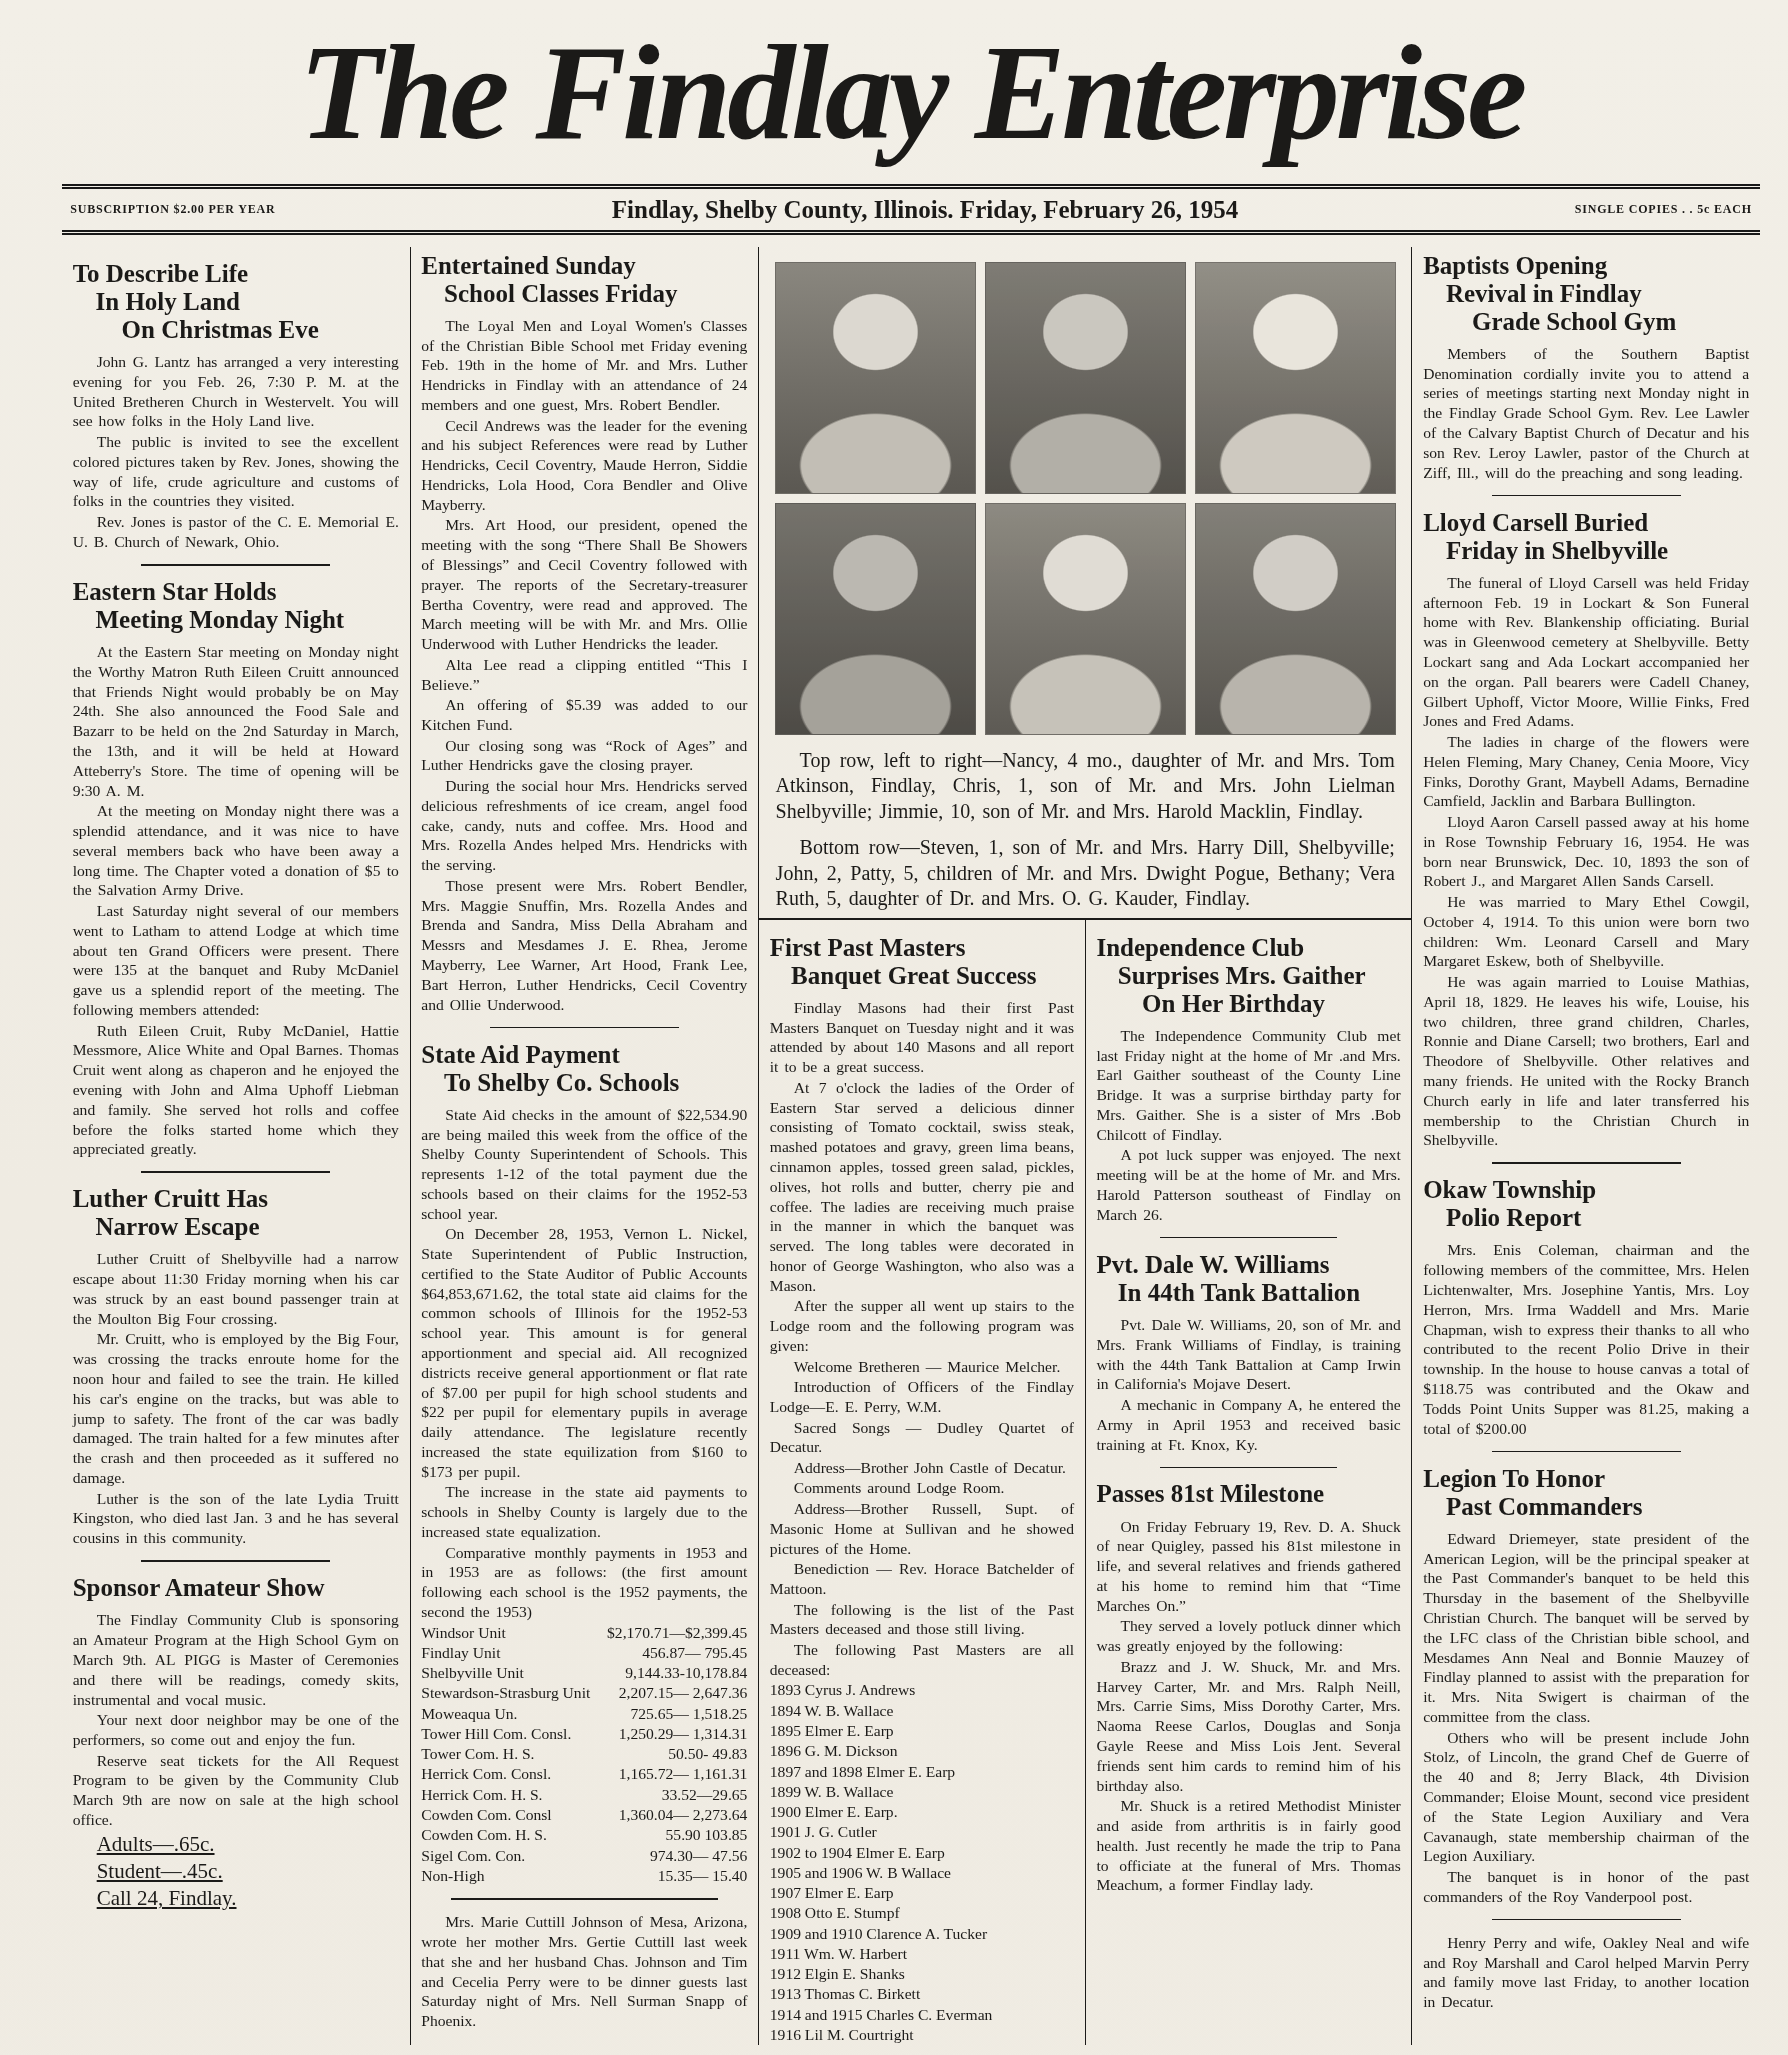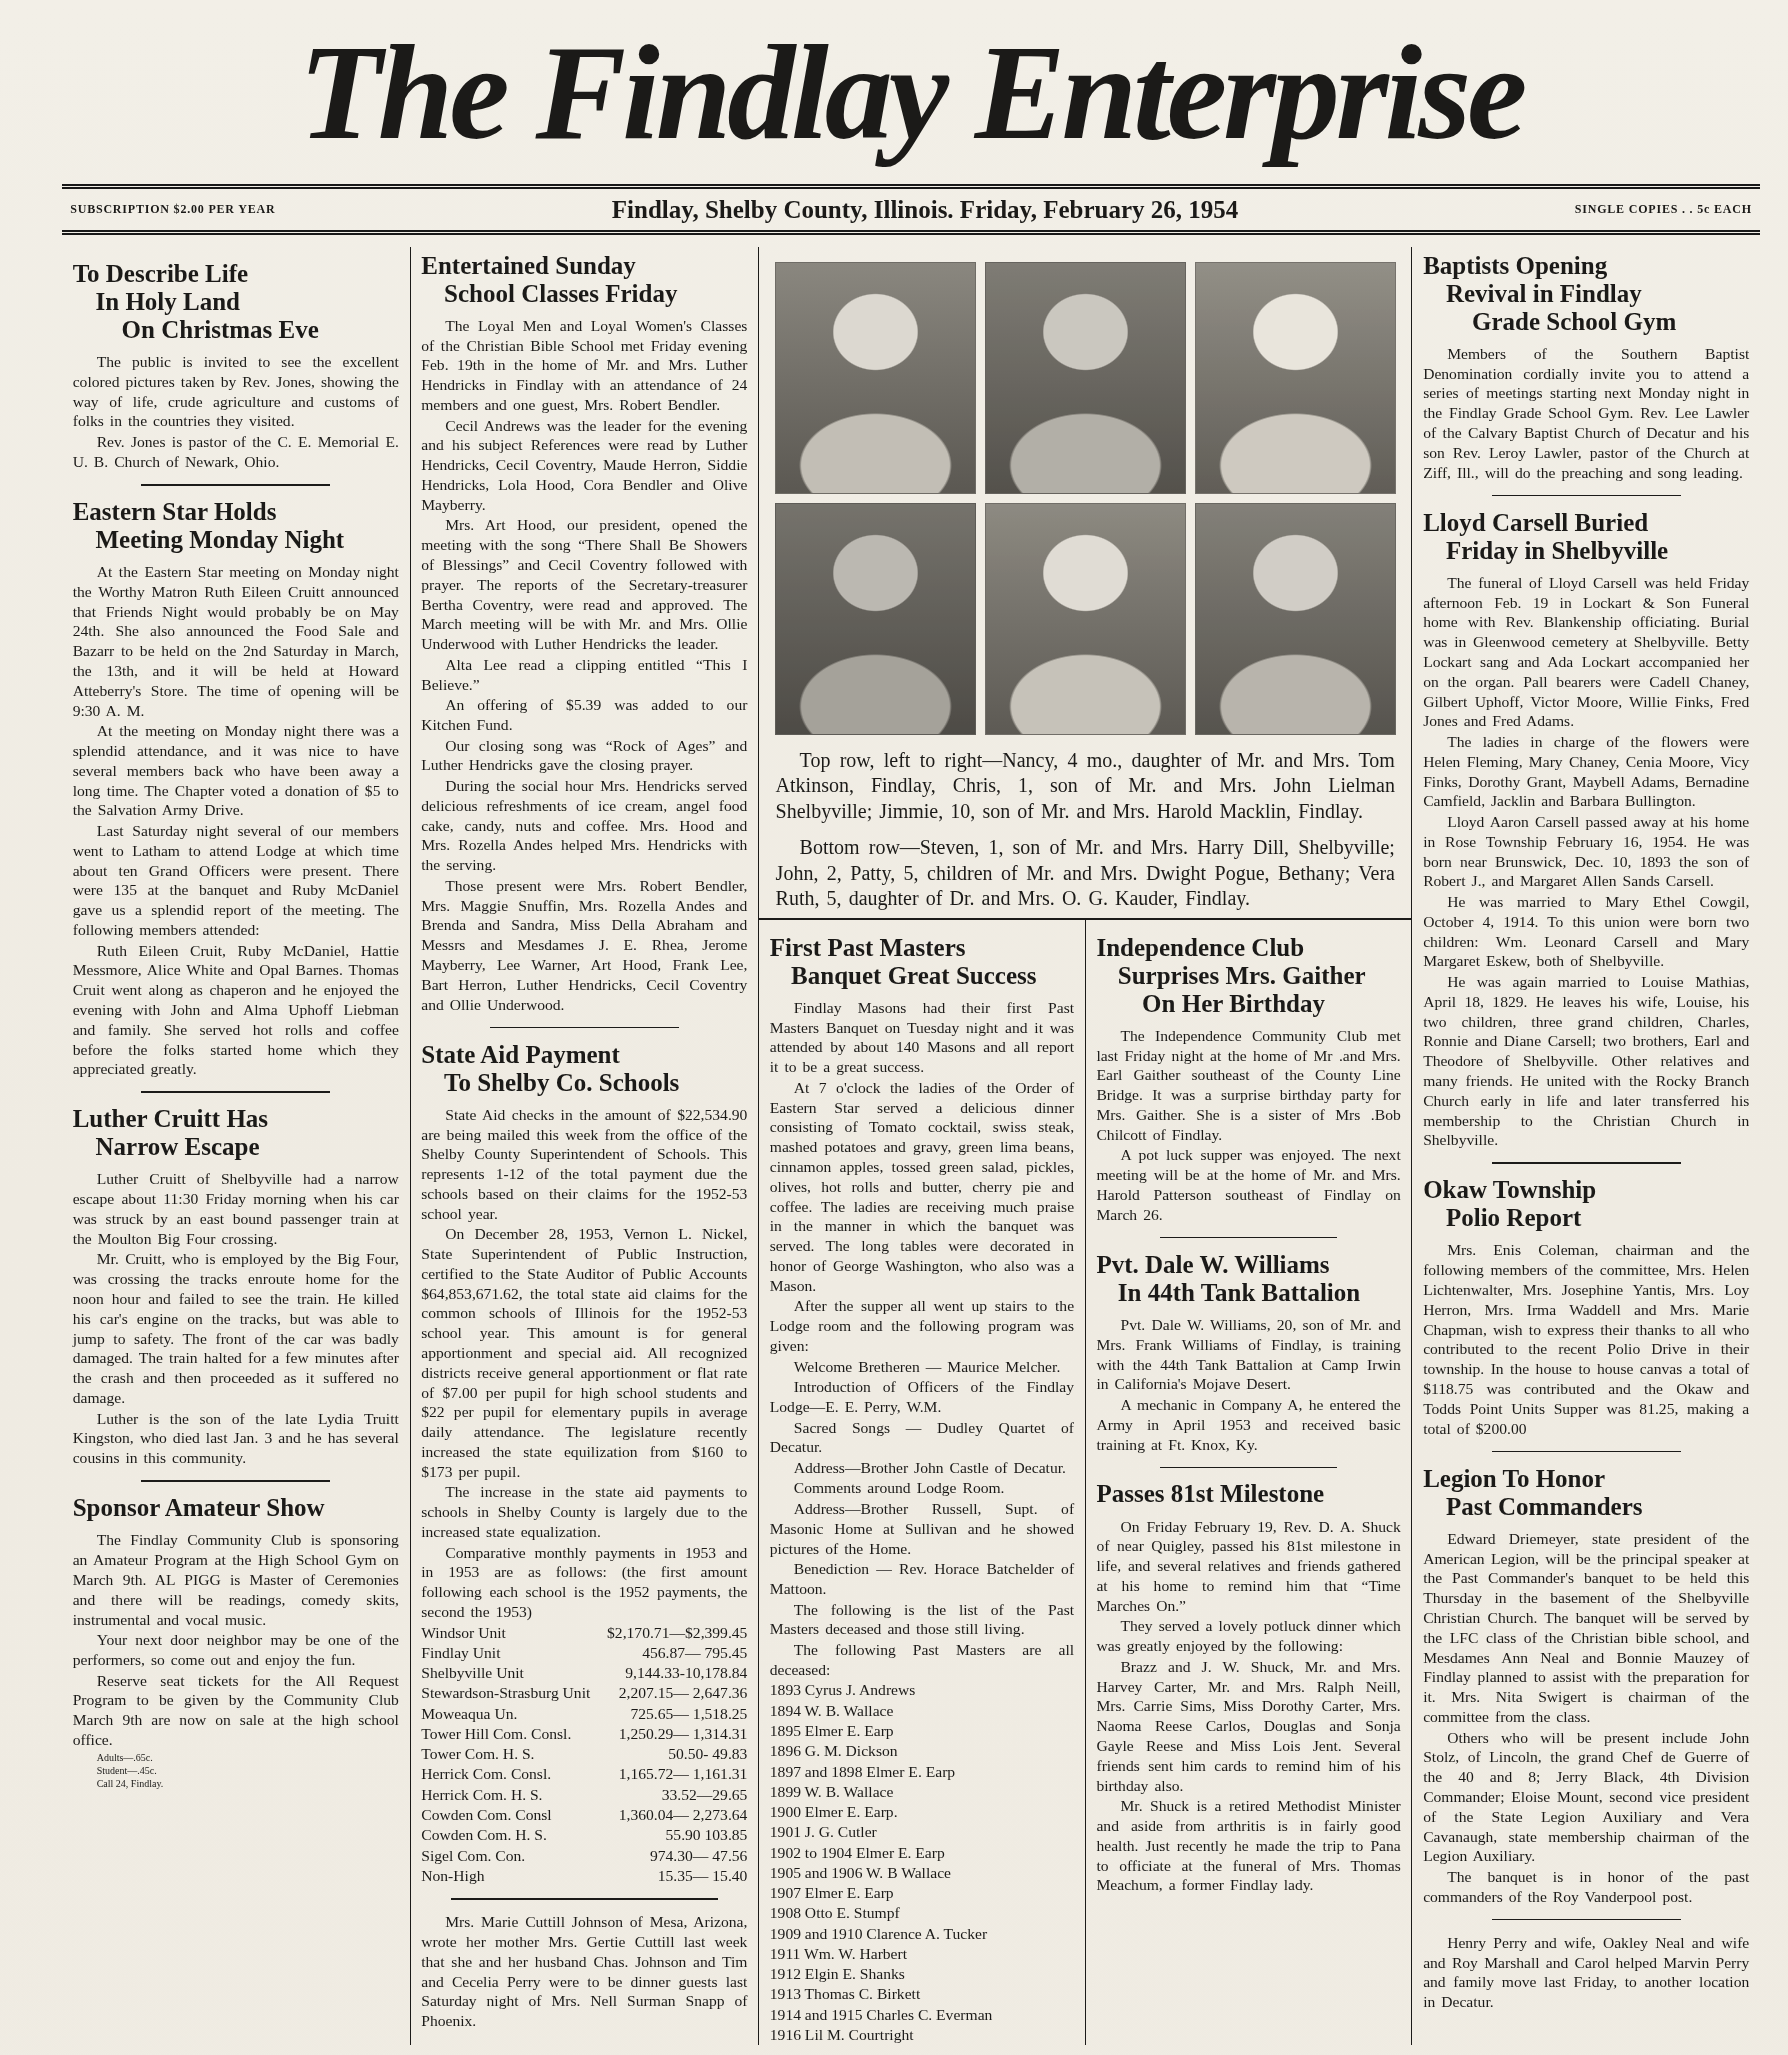--- a/index.html
+++ b/index.html
@@ -26,21 +26,21 @@
   .cols{display:flex;margin-top:11.5px;align-items:stretch;}
   .col{flex:1 1 0;padding:2.5px 10.7px 0 10.7px;min-width:0;}
   .vline{border-left:1.6px solid #1c1b19;}
   .mid{flex:2 2 0;min-width:0;display:flex;flex-direction:column;}
   .mid-cols{display:flex;border-top:2.5px solid #1c1b19;margin-top:4.1px;flex:1;}
   
   .hl{font-size:25px;font-weight:bold;line-height:1.12;margin:10.7px 0 8.2px 0;}
   .hl .hl-line:nth-of-type(2){padding-left:7%;}
   .hl .hl-line:nth-of-type(3){padding-left:15%;}
   .para{font-size:15.6px;line-height:1.27;text-align:justify;text-indent:24px;margin:0 0 0.8px 0;word-spacing:2.1px;}
-  .plain-line{font-size:10px;line-height:1.3;margin:0;}
+  .plain-line{font-size:21px;line-height:1.3;margin:0;text-decoration:underline;}
   .indent{padding-left:24px;}
   .sep{width:58%;height:1.6px;background:#1c1b19;margin:12.3px auto;}
   .sep.wide{width:82%;}
   
   .trow{display:flex;flex-wrap:wrap;font-size:15.6px;line-height:1.3;}
   .trow .tname{white-space:nowrap;}
   .trow .tamt{margin-left:auto;white-space:nowrap;}
   
   .pm-line{font-size:15.6px;line-height:1.3;white-space:nowrap;overflow:hidden;}
   
@@ -83,20 +83,21 @@
 
     <div class="col">
       <div class="hl">
 
       <div class="hl-line">To Describe Life</div>
           <div class="hl-line">In Holy Land</div>
           <div class="hl-line">On Christmas Eve</div>
         </div>
       <div>
 
+      <p class="para">John G. Lantz has arranged a very interesting evening for you Feb. 26, 7:30 P. M. at the United Bretheren Church in Westervelt. You will see how folks in the Holy Land live.</p>
           <p class="para">The public is invited to see the excellent colored pictures taken by Rev. Jones, showing the way of life, crude agriculture and customs of folks in the countries they visited.</p>
           <p class="para">Rev. Jones is pastor of the C. E. Memorial E. U. B. Church of Newark, Ohio.</p>
         </div>
       <div class="sep"></div>
 
       <div class="hl">
 
       <div class="hl-line">Eastern Star Holds</div>
           <div class="hl-line">Meeting Monday Night</div>
         </div>

